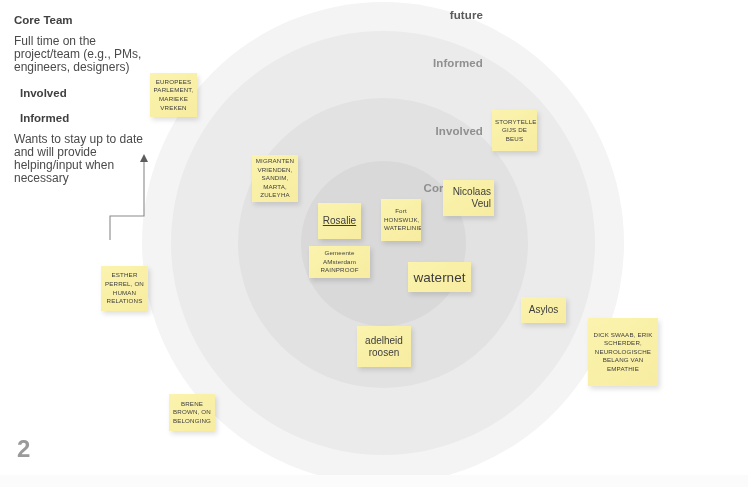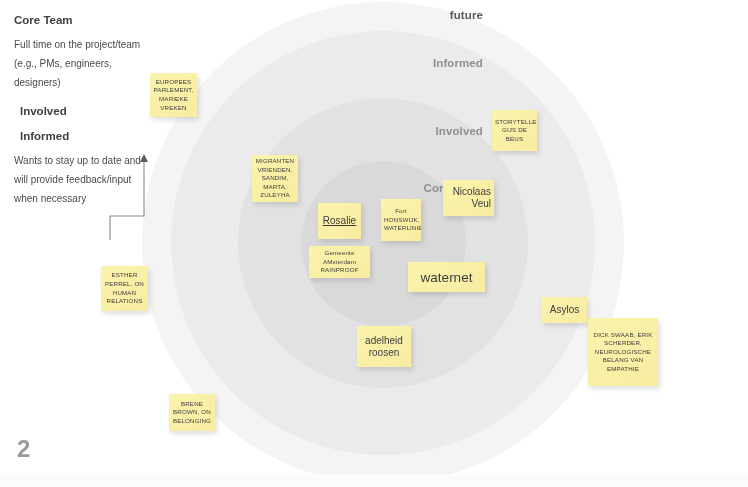--- a/index.html
+++ b/index.html
@@ -59,22 +59,22 @@
   }
   .legend-block { margin-bottom: 13px; }
   .legend-title {
     font-size: 11.5px;
     font-weight: bold;
     color: #404040;
     margin: 0 0 9px 0;
   }
   .legend-title.indent { padding-left: 6px; }
   .legend-body {
-    font-size: 10px;
-    line-height: 19px;
+    font-size: 12px;
+    line-height: 13px;
     color: #4a4a4a;
     margin: 0;
   }
 
   
   #connector {
     position: absolute;
     left: 108px;
     top: 150px;
     z-index: 7;
@@ -138,21 +138,21 @@
   <div id="legend">
     <div class="legend-block">
       <p class="legend-title">Core Team</p>
       <p class="legend-body">Full time on the project/team (e.g., PMs, engineers, designers)</p>
     </div>
     <div class="legend-block">
       <p class="legend-title indent">Involved</p>
     </div>
     <div class="legend-block">
       <p class="legend-title indent">Informed</p>
-      <p class="legend-body">Wants to stay up to date and will provide feedback/input when necessary</p>
+      <p class="legend-body">Wants to stay up to date and will provide helping/input when necessary</p>
     </div>
   </div>
 
   <svg id="connector" width="50" height="100" viewBox="0 0 50 100">
     <polyline points="2,90 2,66 36,66 36,12" fill="none" stroke="#8a8a8a" stroke-width="1.1"></polyline>
     <polygon points="36,4 32,12 40,12" fill="#5d5d5d"></polygon>
   </svg>
 
   <div class="note small" style="left:150px; top:73px; width:47px; height:44px;">
     <span class="txt">EUROPEES PARLEMENT, MARIEKE VREKEN</span>
@@ -175,29 +175,29 @@
   </div>
 
   <div class="note small" style="left:381px; top:199px; width:40px; height:42px;">
     <span class="txt">Fort HONSWIJK, WATERLINIE</span>
   </div>
 
   <div class="note small" style="left:309px; top:246px; width:61px; height:32px;">
     <span class="txt">Gemeente AMsterdam RAINPROOF</span>
   </div>
 
-  <div class="note large" style="left:408px; top:262px; width:77px; height:30px;align-items:center;">
+  <div class="note large" style="left:408px; top:262px; width:63px; height:30px;align-items:center;">
     <span class="txt">waternet</span>
   </div>
 
   <div class="note small" style="left:101px; top:266px; width:47px; height:45px;">
     <span class="txt">ESTHER PERREL, ON HUMAN RELATIONS</span>
   </div>
 
-  <div class="note medium" style="left:542px; top:297px; width:45px; height:26px;">
+  <div class="note medium" style="left:521px; top:297px; width:45px; height:26px;">
     <span class="txt">Asylos</span>
   </div>
 
   <div class="note medium" style="left:357px; top:326px; width:54px; height:41px;">
     <span class="txt">adelheid roosen</span>
   </div>
 
   <div class="note small" style="left:588px; top:318px; width:70px; height:68px;">
     <span class="txt">DICK SWAAB, ERIK SCHERDER, NEUROLOGISCHE BELANG VAN EMPATHIE</span>
   </div>

